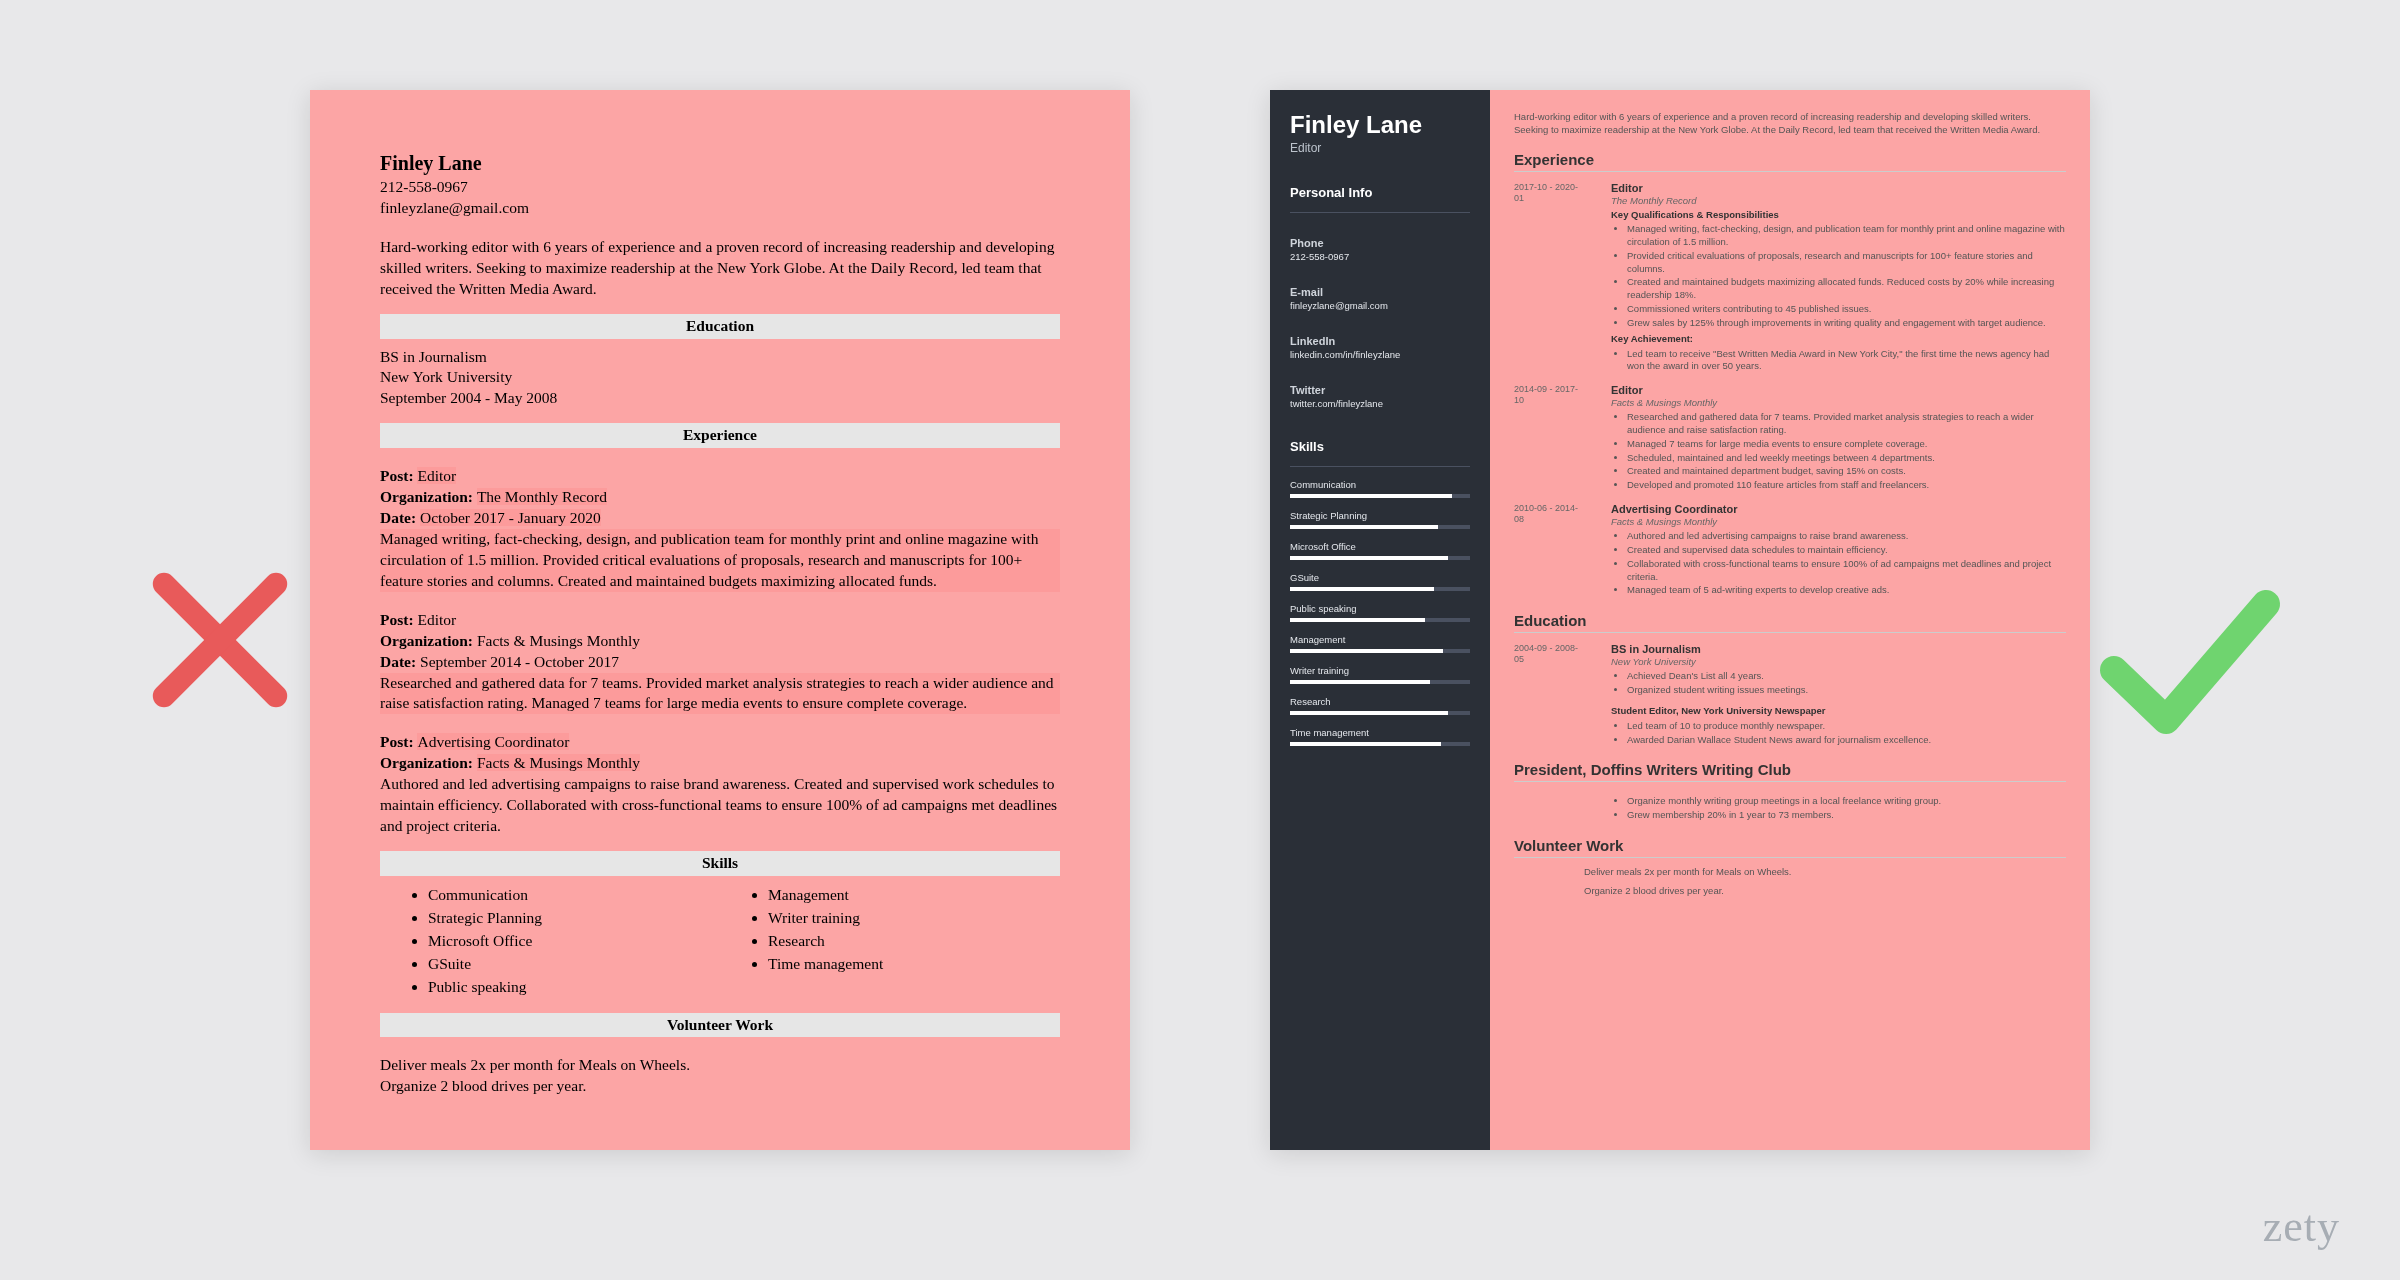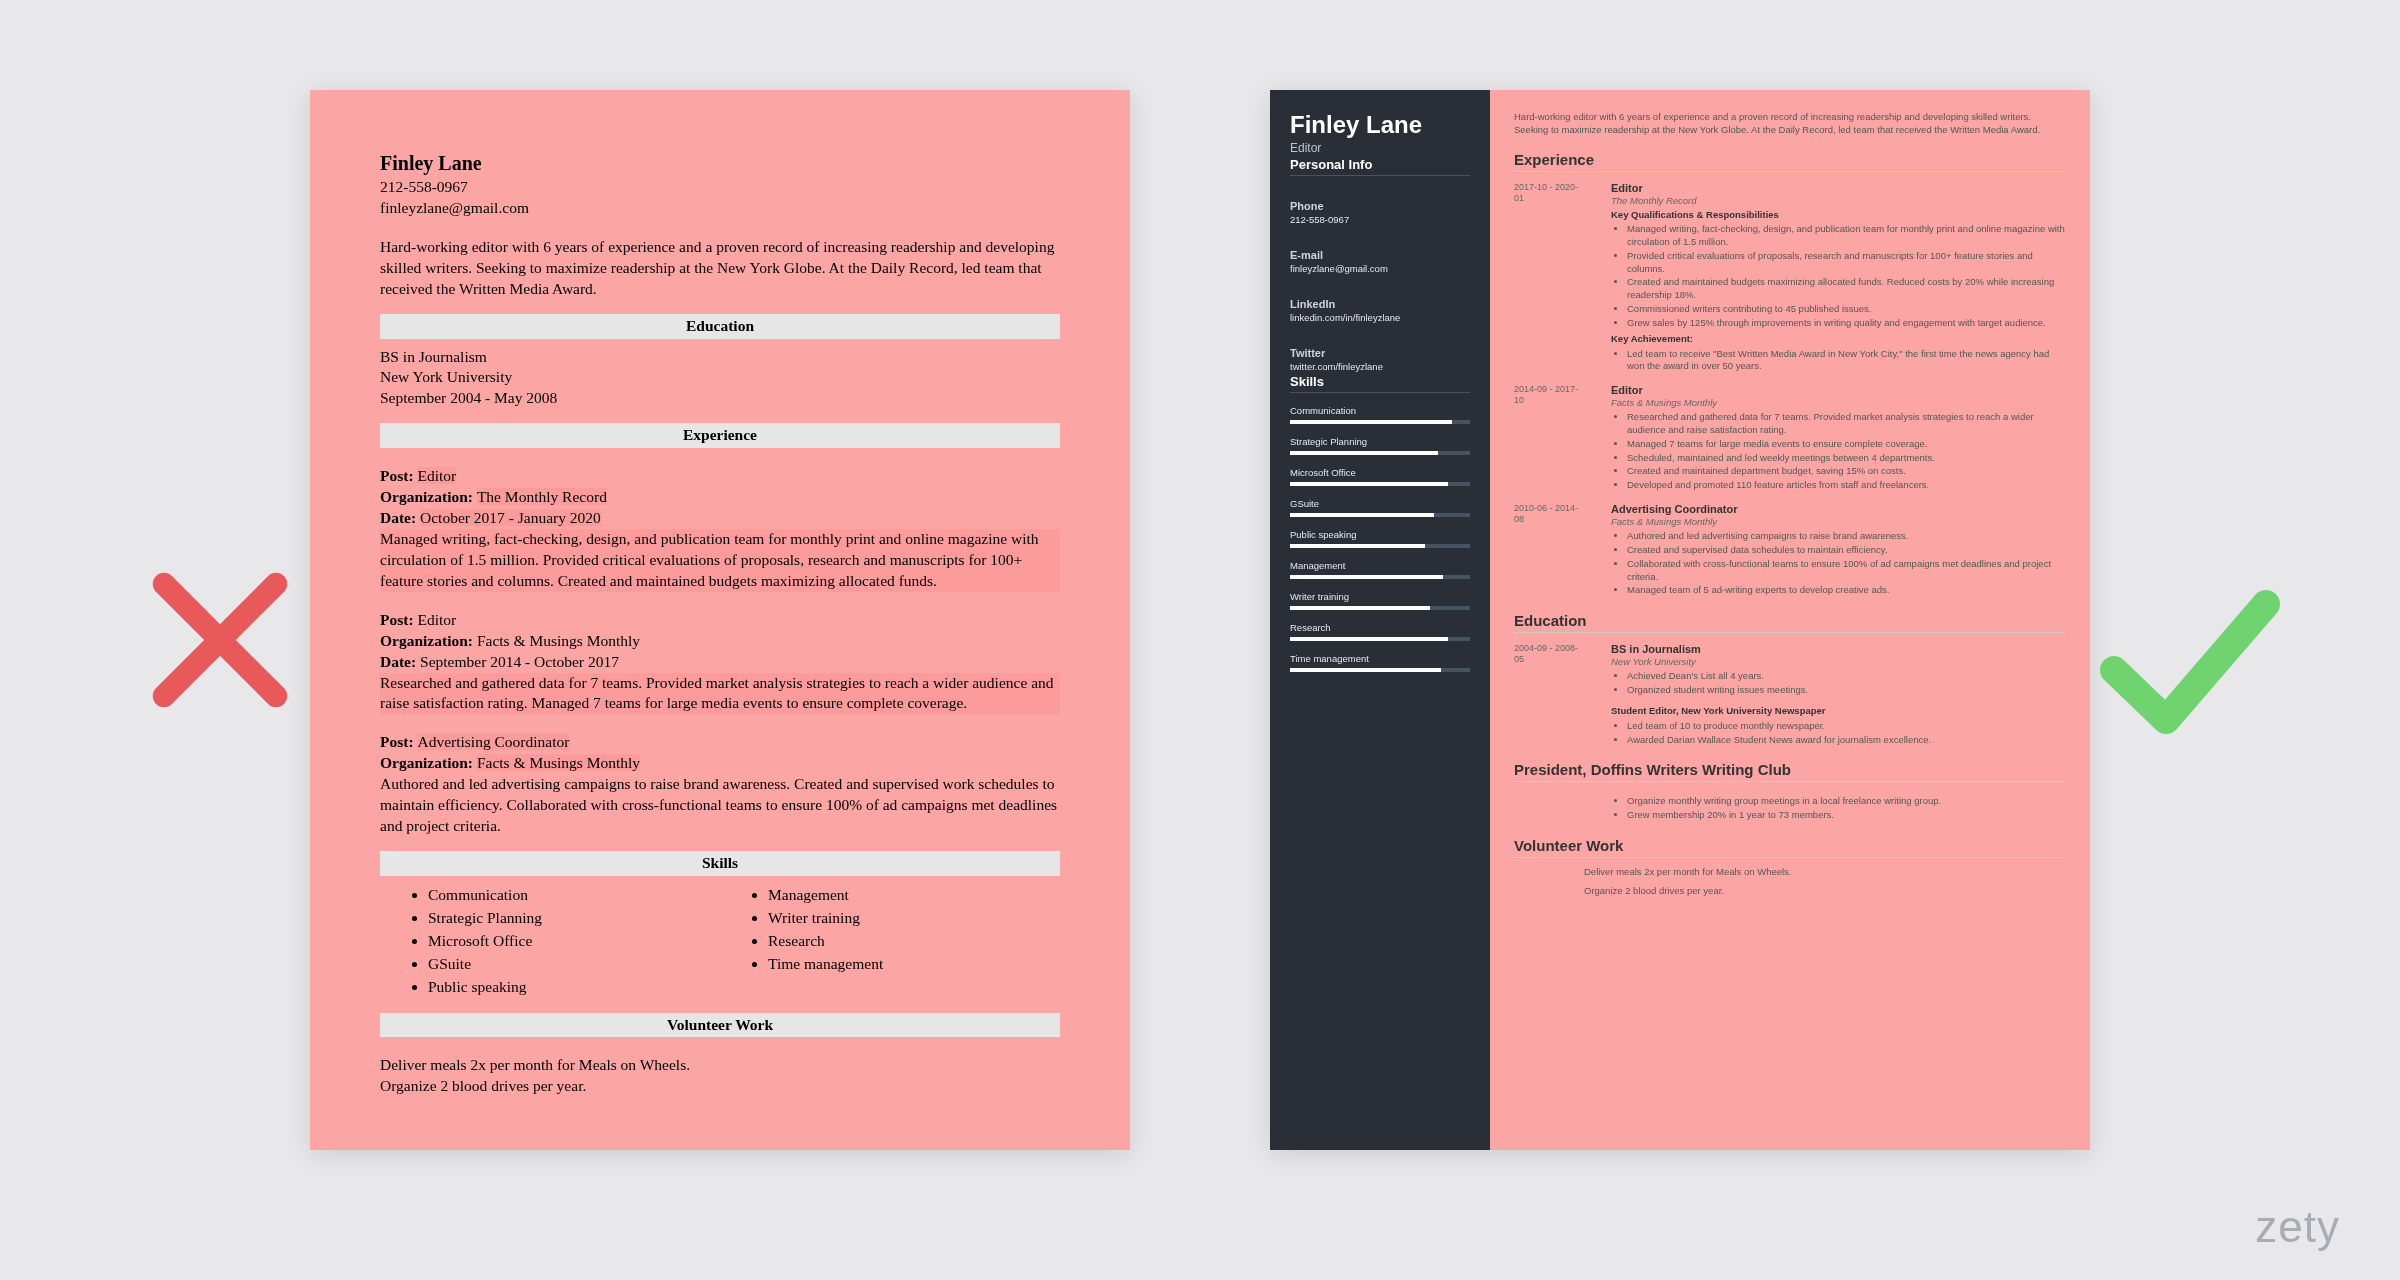--- a/index.html
+++ b/index.html
@@ -58,22 +58,22 @@
   }
   .side {
     width: 220px;
     background: #2a2f37;
     color: #fff;
     padding: 22px 20px;
   }
   .side .rname { font-size: 24px; font-weight: bold; line-height: 1.05; }
   .side .rtitle { font-size: 12px; color: #bcc3cc; margin-top: 4px; }
   .side h4 {
-    font-size: 13px; font-weight: bold; margin-top: 2px;
-    border-bottom: 1px solid #4a5160; padding-bottom: 3px;
+    font-size: 13px; font-weight: bold; margin-top: 30px;
+    border-bottom: 1px solid #4a5160; padding-bottom: 12px;
   }
   .side .info-lbl { font-size: 11px; font-weight: bold; color: #cfd4db; margin-top: 24px; }
   .side .info-val { font-size: 9.5px; color: #e4e7ec; margin-top: 2px; word-wrap: break-word; }
   .skill-name { font-size: 9.5px; color: #e4e7ec; margin-top: 12px; }
   .bar { height: 4px; background: #4a5160; margin-top: 4px; position: relative; }
   .bar > i { display:block; height:100%; background:#fff; }
   .main {
     flex: 1;
     padding: 20px 24px 20px 24px;
   }
@@ -93,21 +93,21 @@
   .freetext { font-size: 9.5px; color:#555; padding-left: 70px; margin-top:8px; }
   
   .xicon, .checkicon { position: absolute; z-index: 5; }
   .xicon { left: 140px; top: 560px; }
   .xicon svg { width: 160px; height: 160px; }
   .checkicon { right: 110px; top: 560px; }
   .checkicon svg { width: 200px; height: 200px; }
   
   .logo {
     position: absolute; right: 60px; bottom: 28px;
-    font-family: Liberation Sans, sans-serif; font-size: 44px;
+    font-family: Liberation Serif, serif; font-size: 44px;
     color: #a7adb4; letter-spacing: 1px; font-weight: 400;
   }
 </style>
 </head>
 <body>
 
 <div class="canvas">
 
   <div class="page left-page">
     <div class="name">Finley Lane</div>

